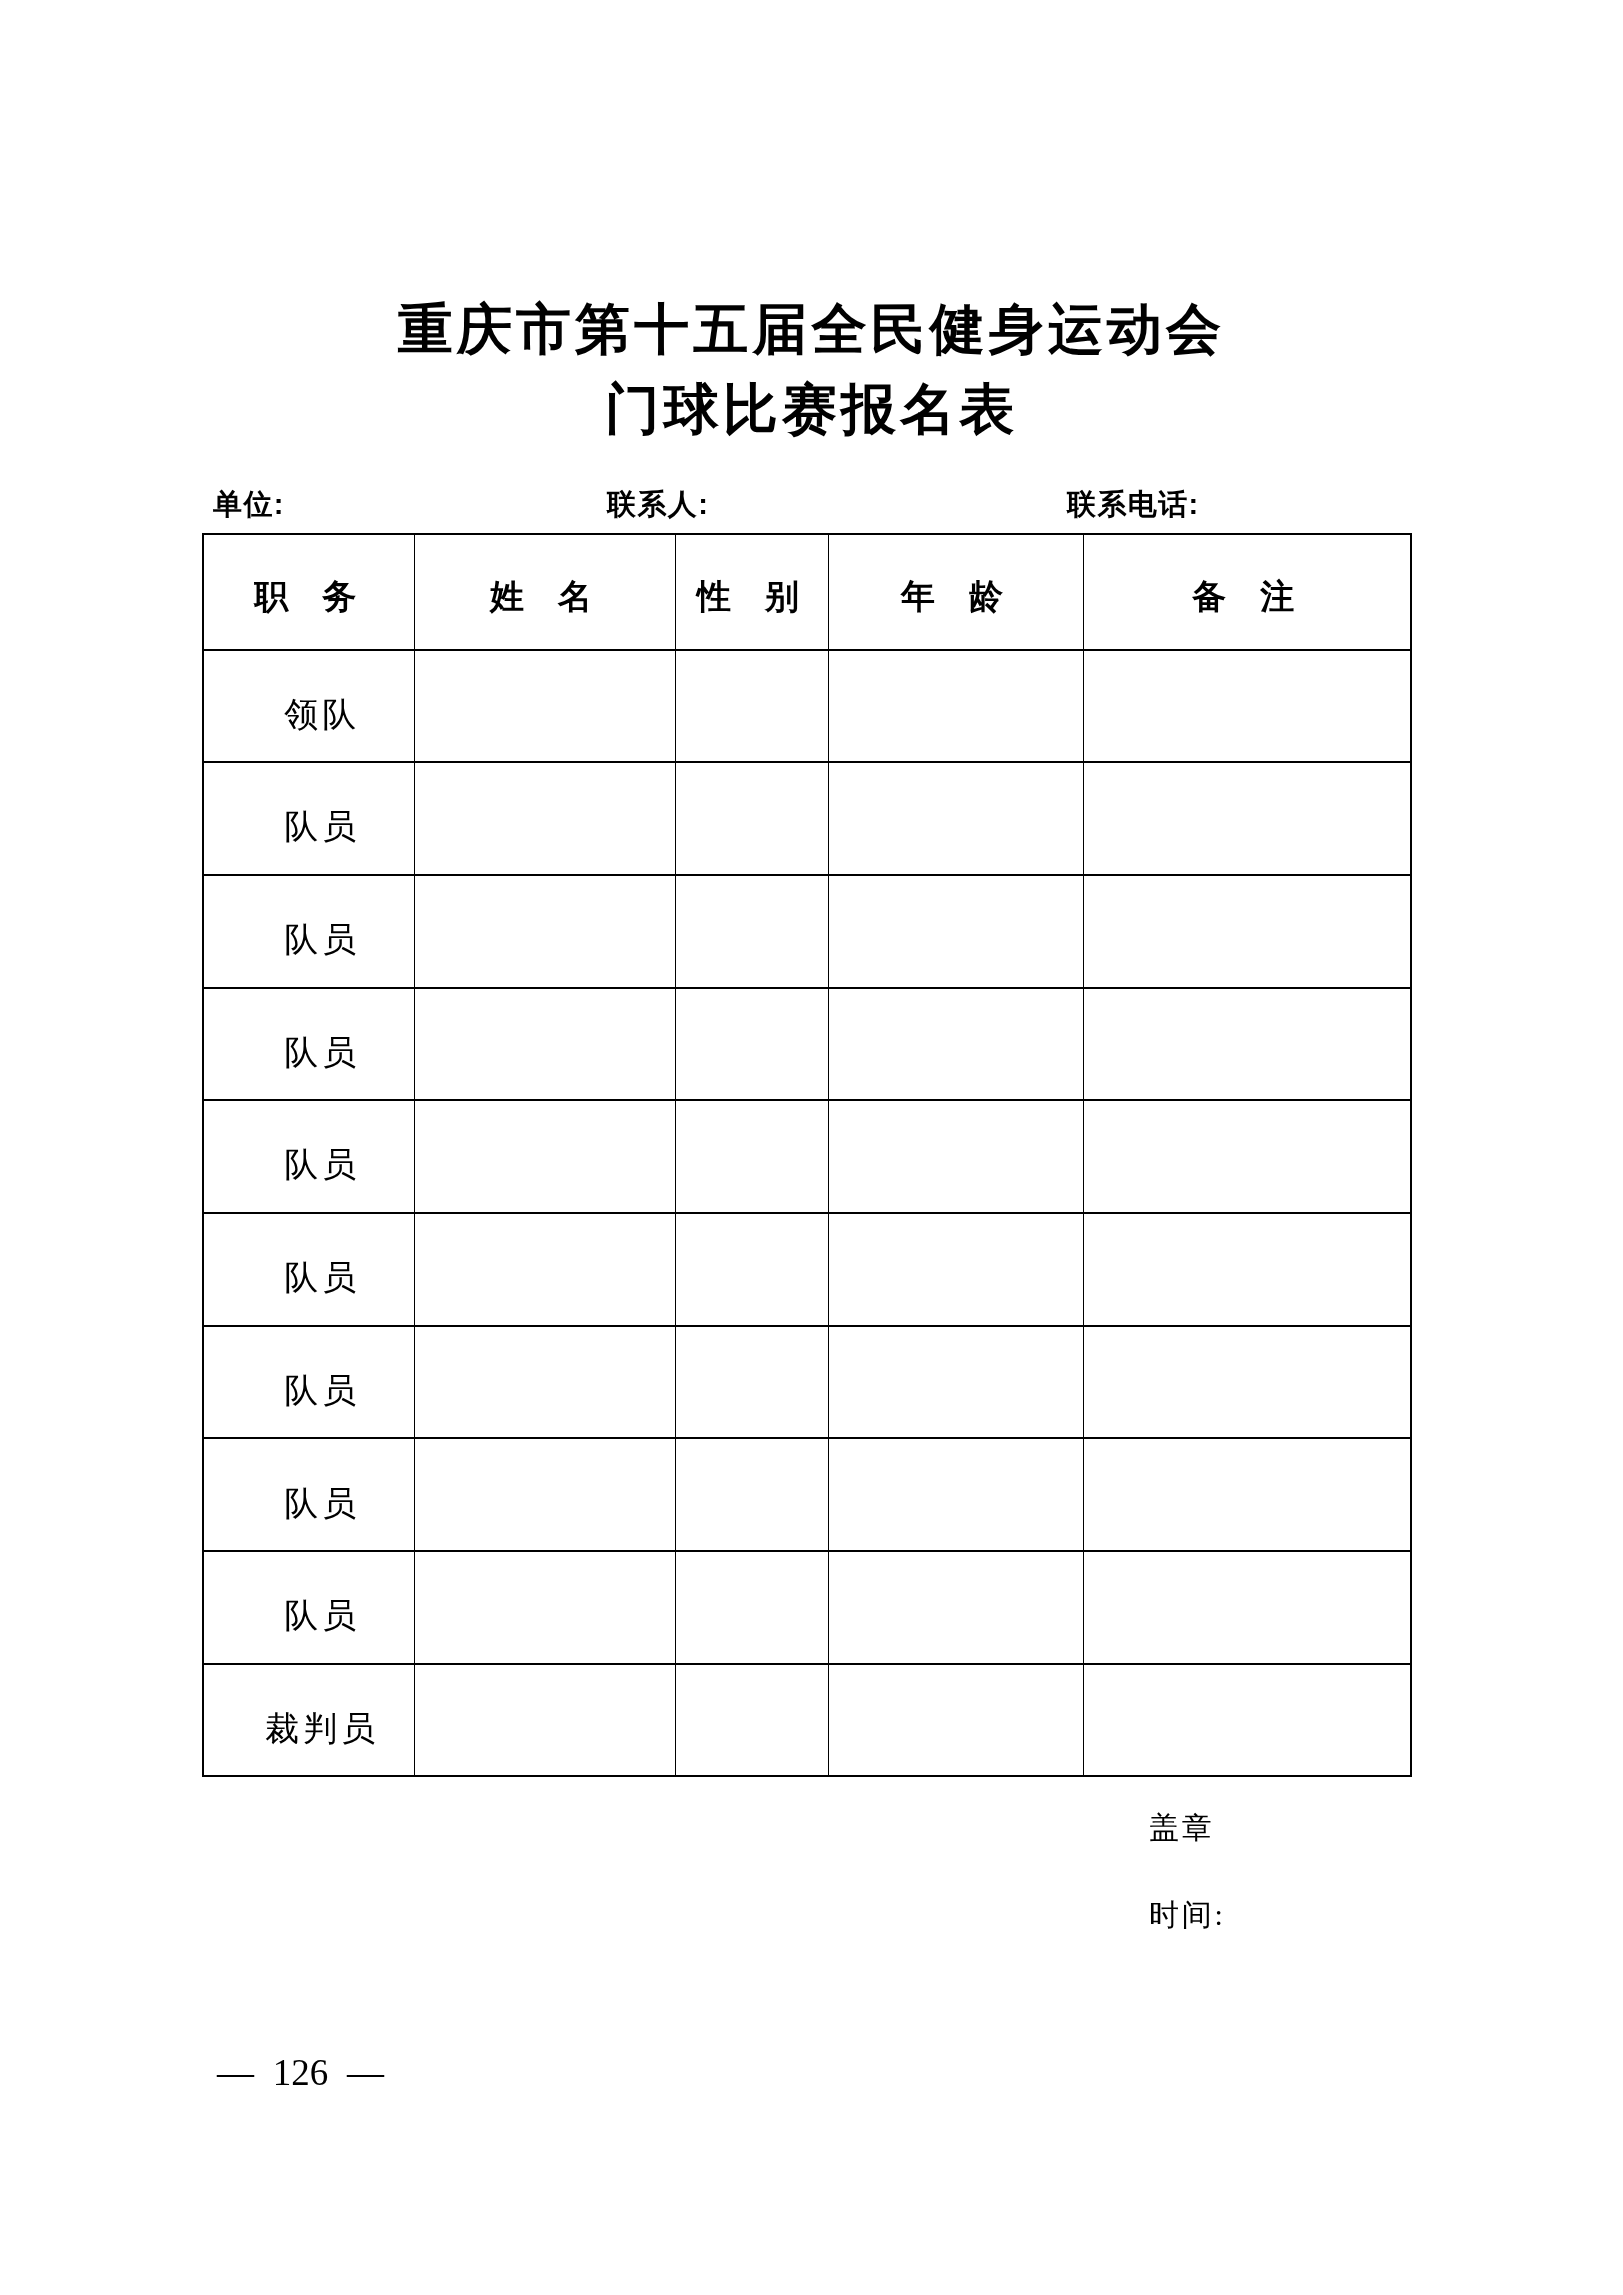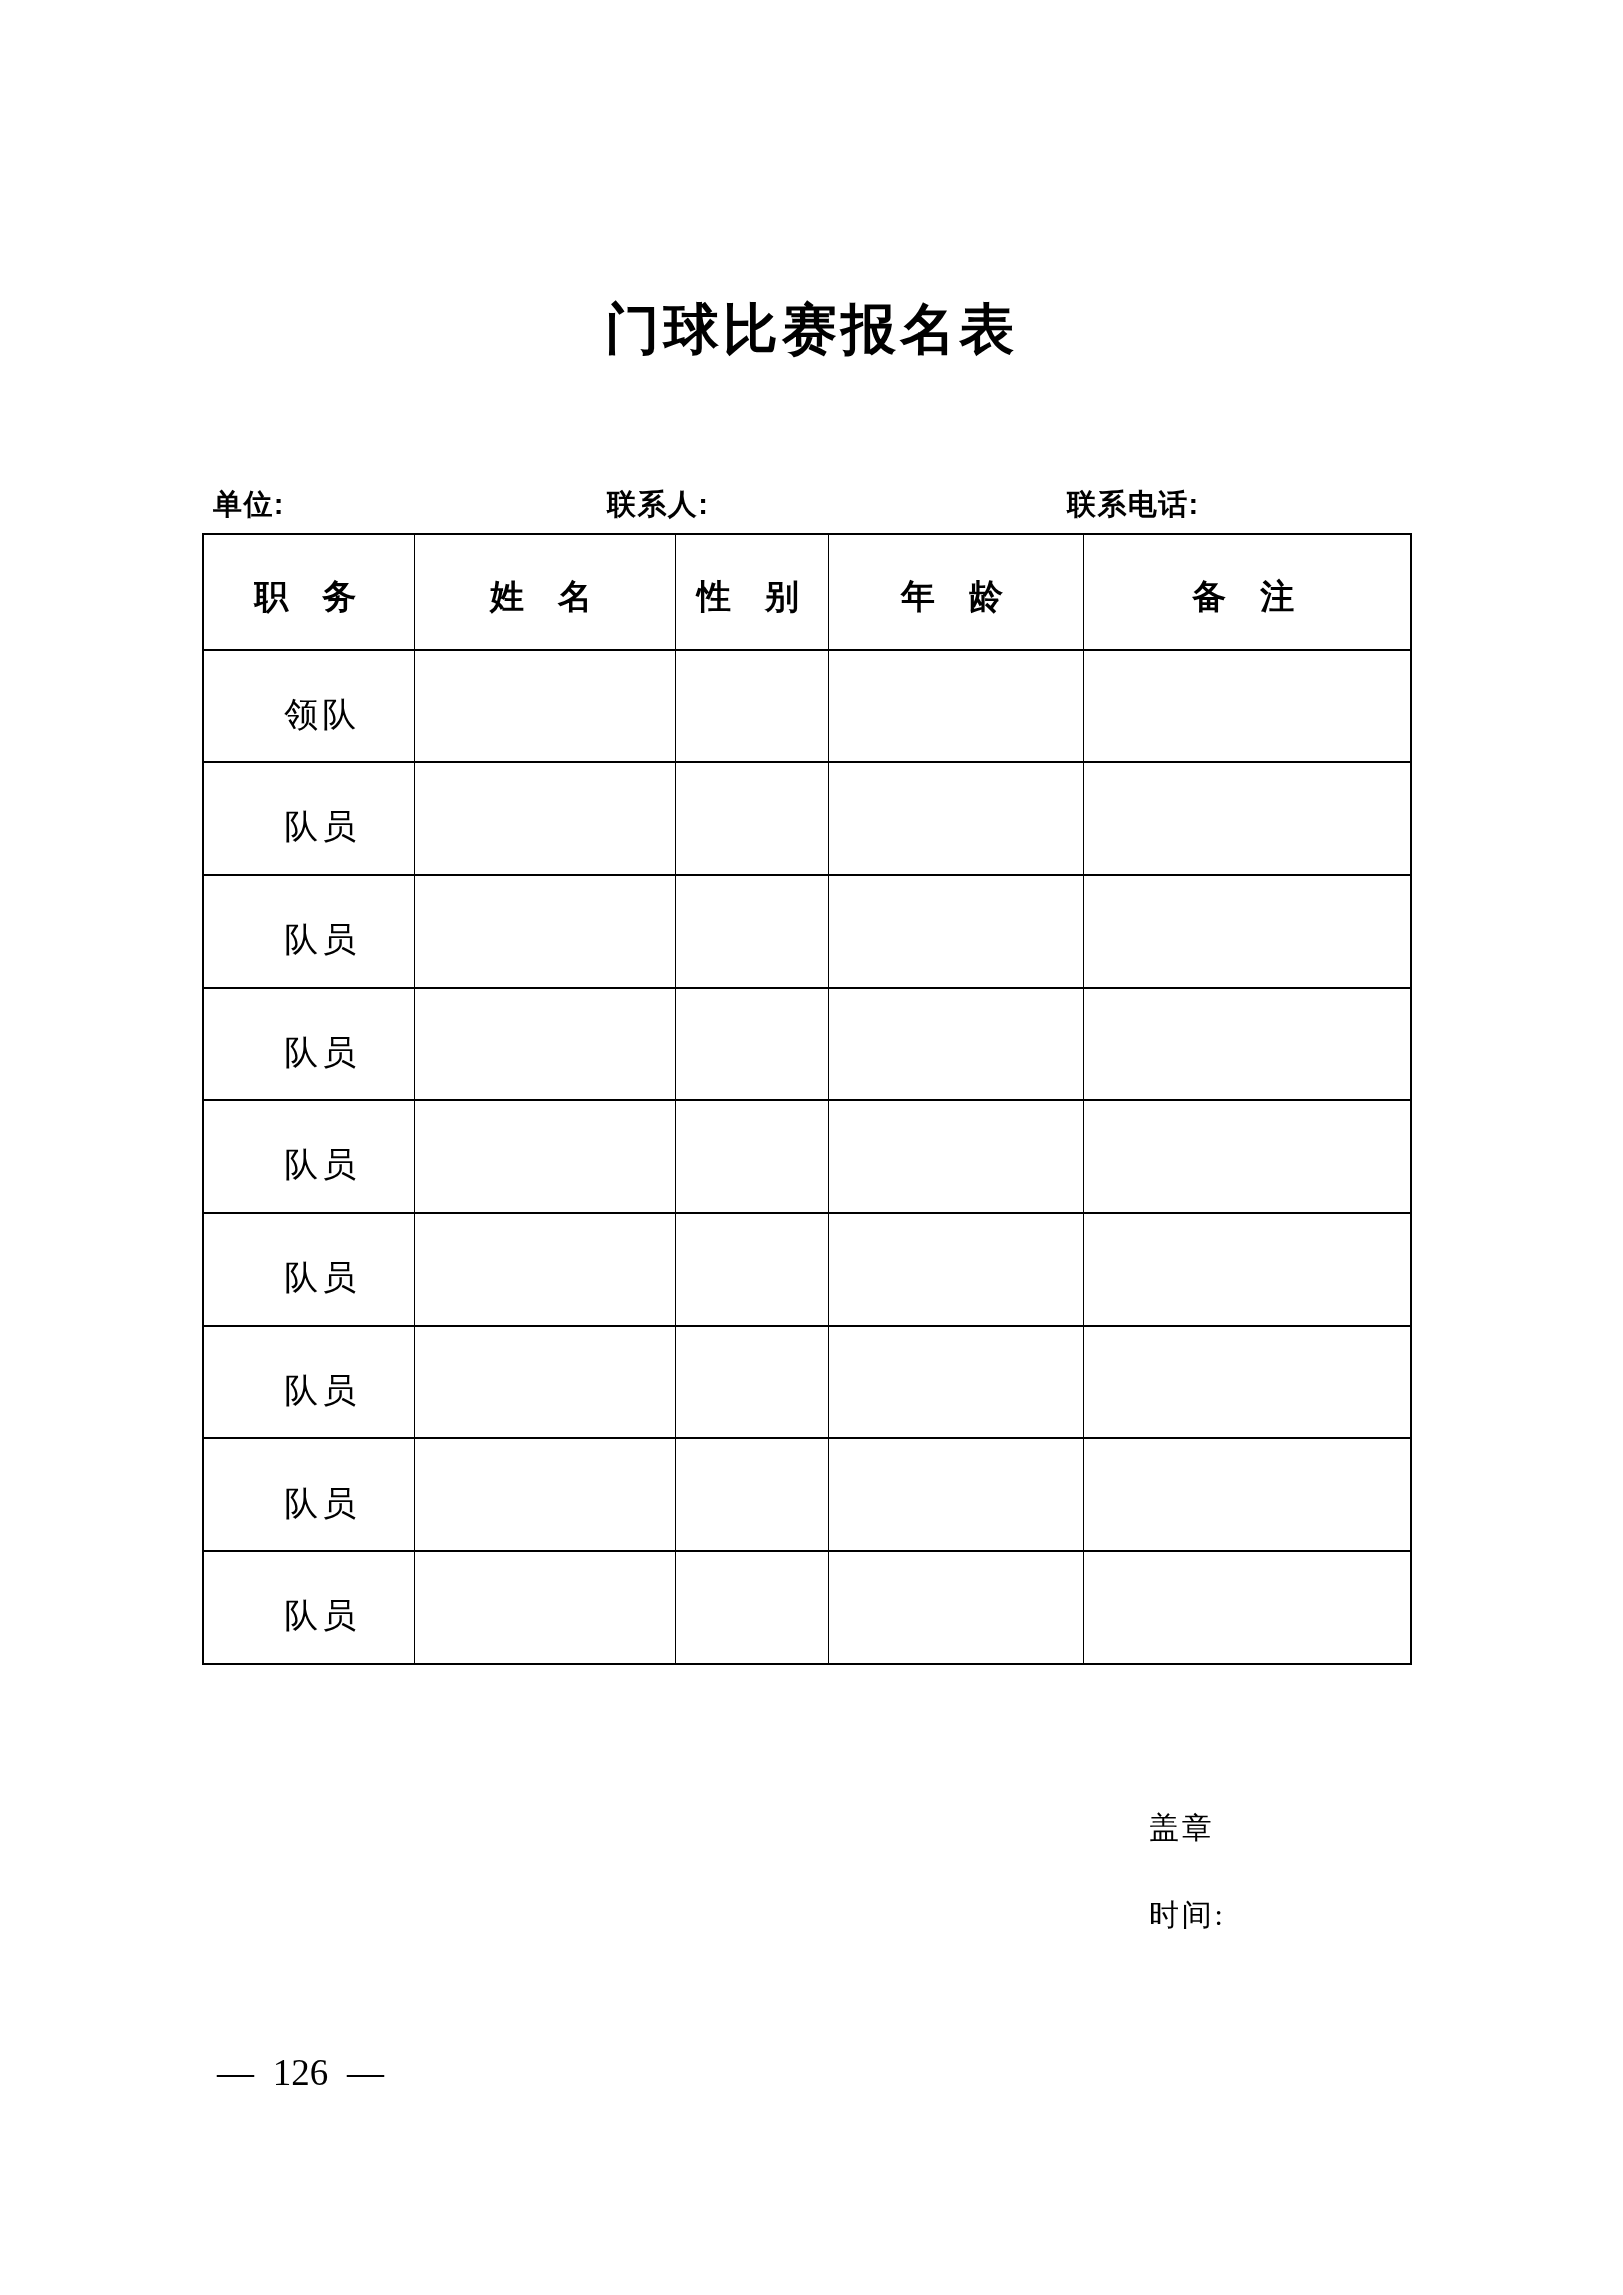--- a/index.html
+++ b/index.html
@@ -107,20 +107,21 @@
     word-spacing: 9.5px;
     white-space: nowrap;
   }
 </style>
 </head>
 <body>
 
 <div class="page">
 
   <div class="title-block">
+    <div>重庆市第十五届全民健身运动会</div>
     <div>门球比赛报名表</div>
   </div>
 
   <span class="meta-label meta-unit">单位:</span>
   <span class="meta-label meta-contact">联系人:</span>
   <span class="meta-label meta-phone">联系电话:</span>
 
   <table class="form-table">
     <colgroup>
       <col style="width:211px">
@@ -195,20 +196,27 @@
         <td></td>
         <td></td>
       </tr>
       <tr>
         <td>队员</td>
         <td></td>
         <td></td>
         <td></td>
         <td></td>
       </tr>
+      <tr>
+        <td>裁判员</td>
+        <td></td>
+        <td></td>
+        <td></td>
+        <td></td>
+      </tr>
     </tbody>
   </table>
 
   <div class="seal-label">盖章</div>
   <div class="time-label">时间:</div>
   <div class="page-number">— 126 —</div>
 
 </div>
 
 

